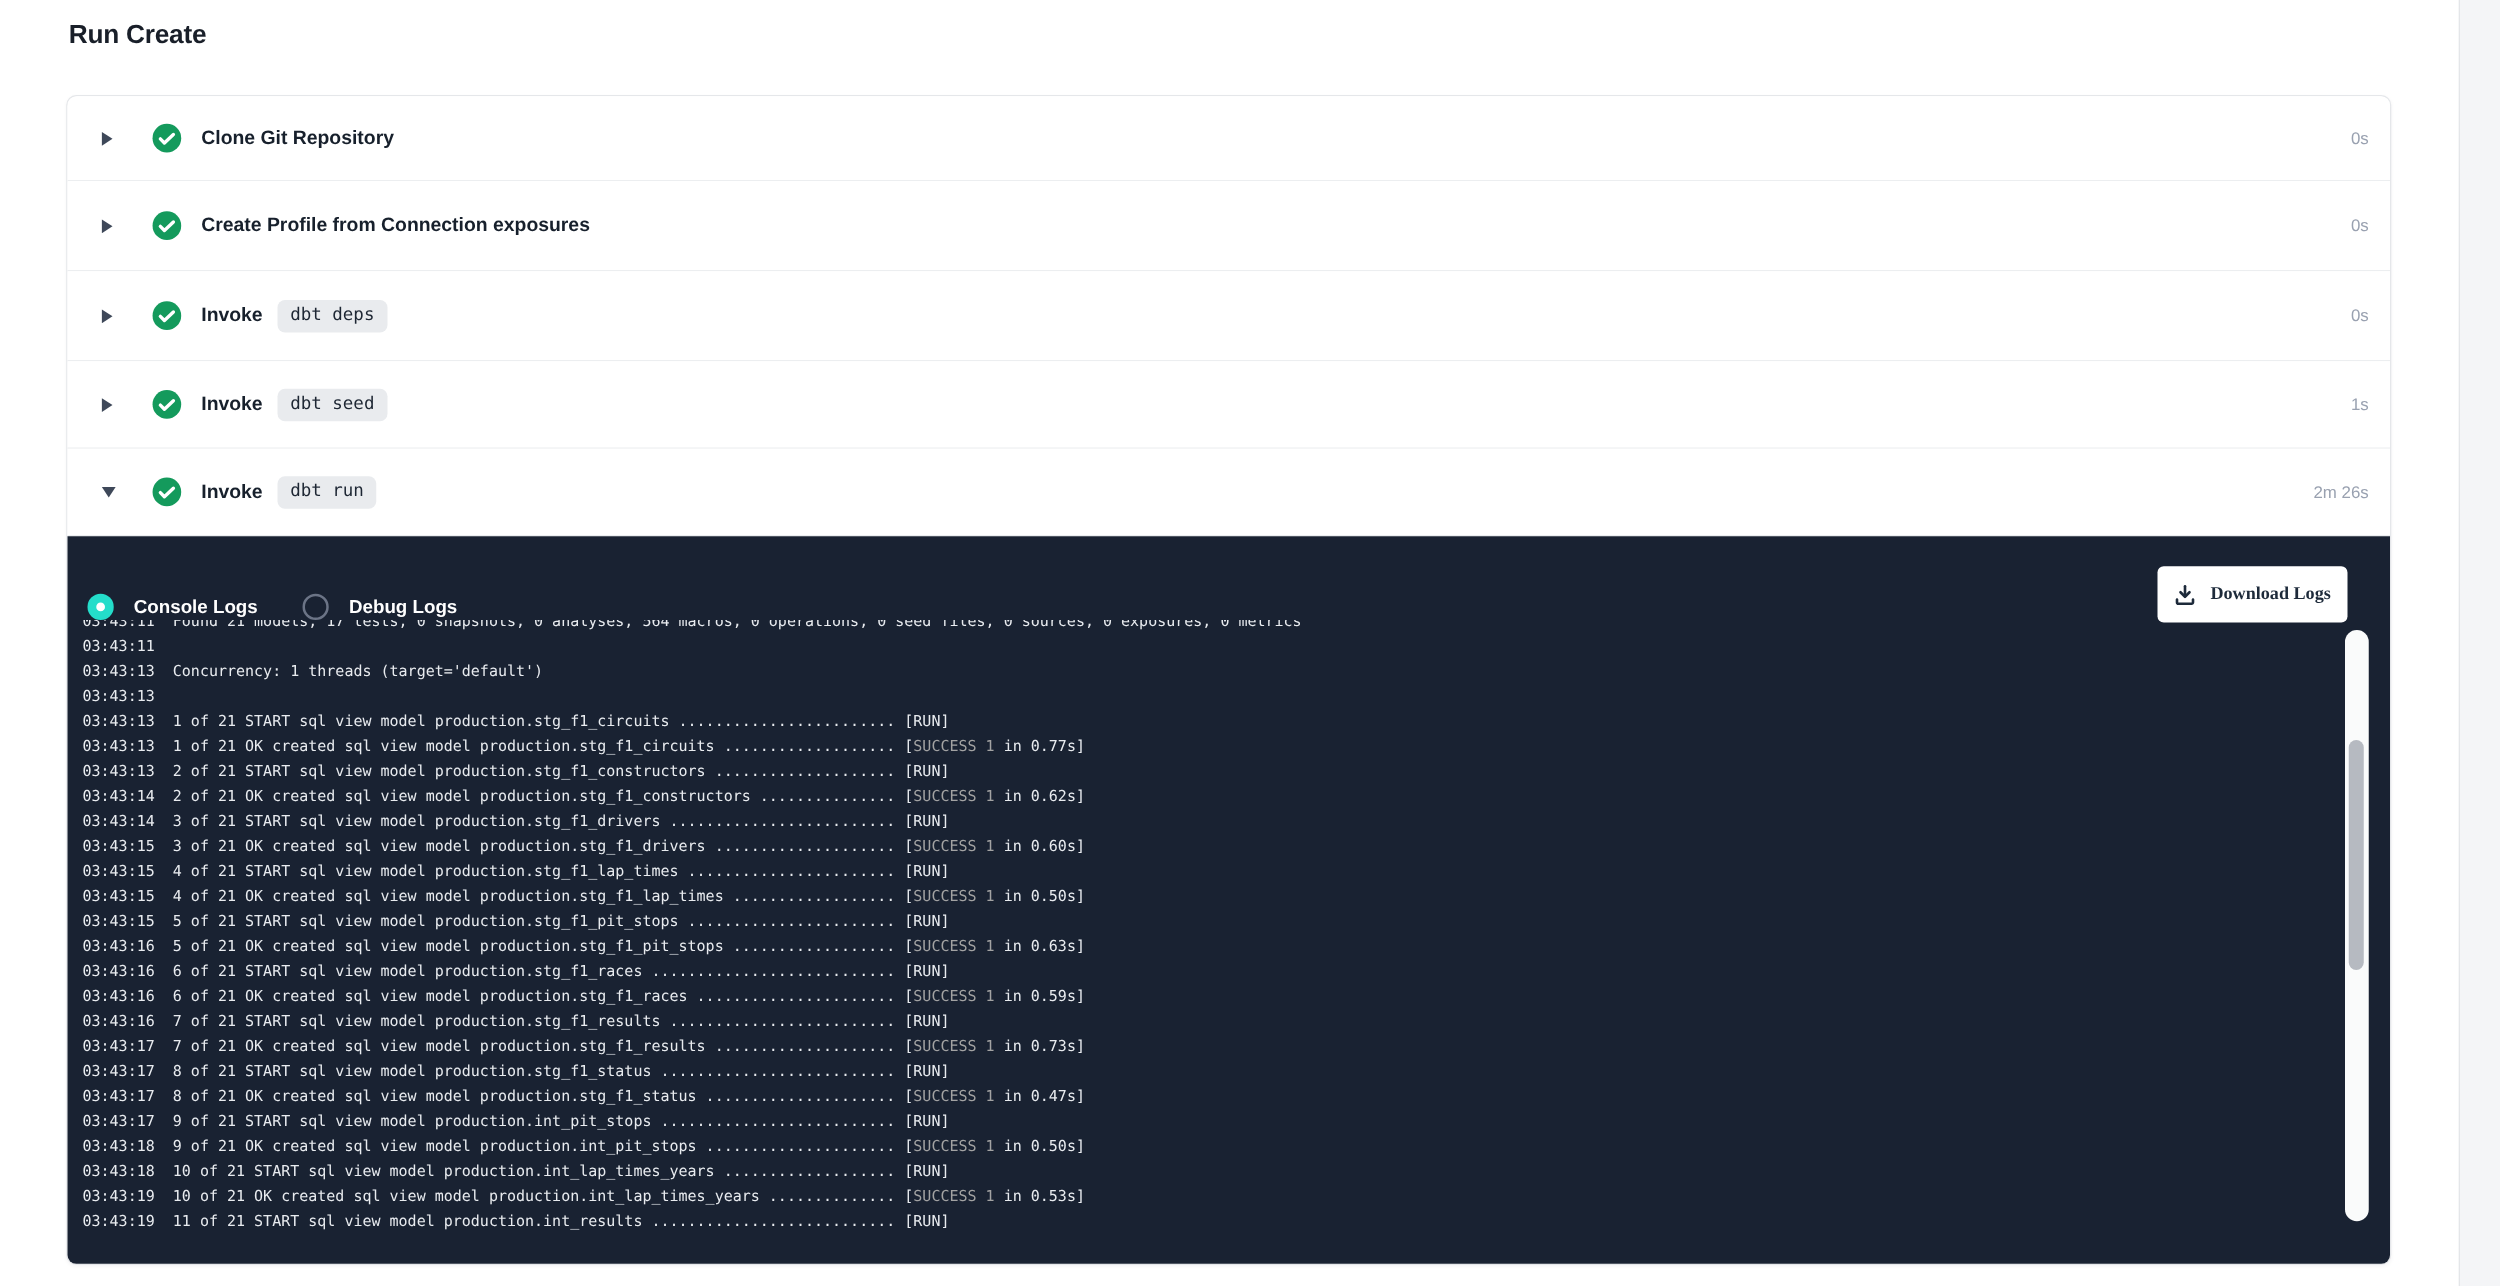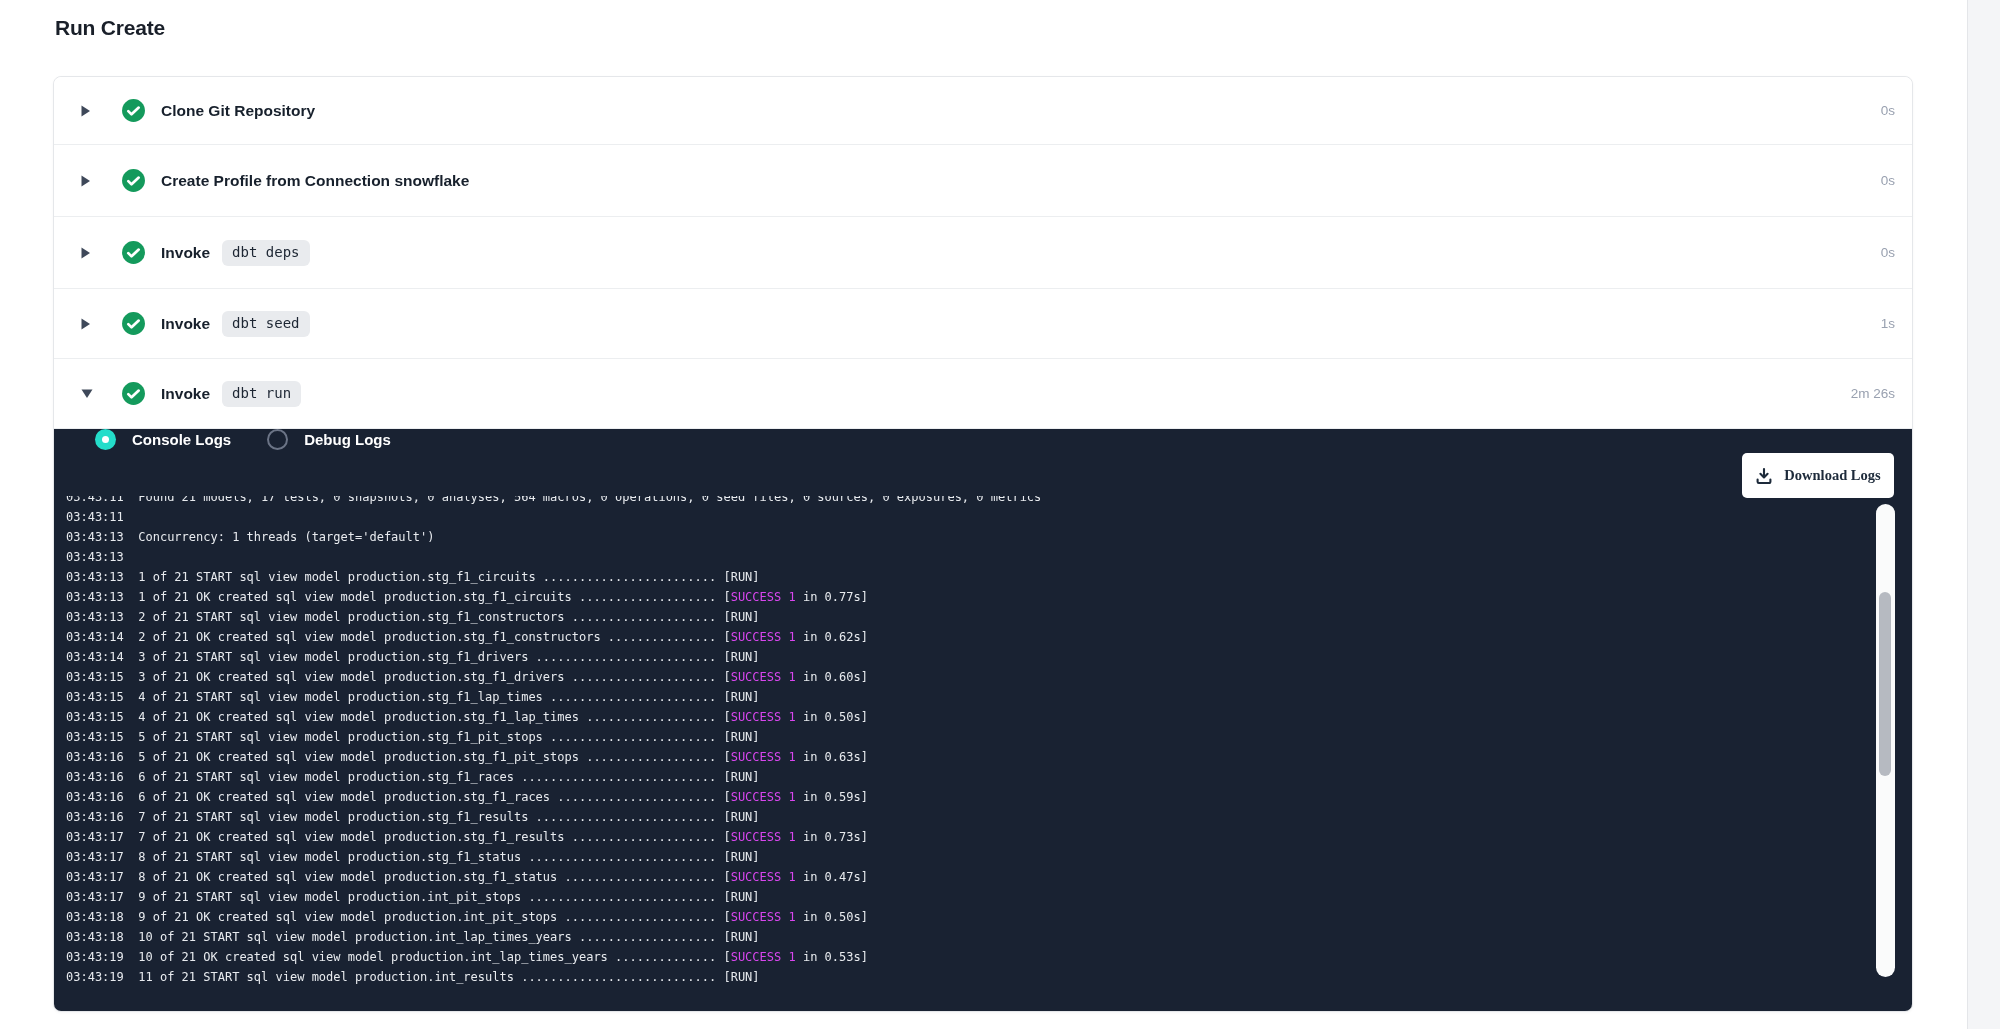--- a/index.html
+++ b/index.html
@@ -38,22 +38,22 @@
     padding:4px 10px 6px; font-family:"DejaVu Sans Mono", monospace;
     font-size:14px; color:#1d2633;text-align:right;
   }
   .step-duration { margin-left:auto; padding-right:17px; color:#99a1b0; font-size:13.5px; }
 
   .logs-panel {
     position:absolute; left:0; top:352px; width:1858px; height:582px;
     background:#192232; border-radius:0 0 7px 7px; overflow:hidden;
   }
   .panel-header {
-    position:absolute; left:0; top:0; right:0; height:67px;
-    display:flex; align-items:flex-start; padding-left:41px;
+    position:absolute; left:0; top:0; right:16px; height:67px;
+    display:flex; align-items:flex-end; padding-left:16px;
   }
   .radio-item { display:flex; align-items:center; margin-right:36px; cursor:pointer; }
   .radio-circle { width:21px; height:21px; border-radius:50%; position:relative; flex:0 0 21px; }
   .radio-circle.selected { background:#24ddca; }
   .radio-circle.selected::after {
     content:""; position:absolute; left:7px; top:7px; width:7px; height:7px;
     border-radius:50%; background:#ffffff;
   }
   .radio-circle.unselected { border:2.5px solid #6b7486; background:transparent; }
   .radio-label { margin-left:16px; color:#ffffff; font-weight:700; font-size:15px; }
@@ -69,21 +69,21 @@
   .log-viewport {
     position:absolute; left:0; top:67px; width:100%; height:515px; overflow:hidden;
   }
   .log-content {
     margin-top:-9px; padding-left:12px;
     font-family:"DejaVu Sans Mono", monospace;
     font-size:12px; line-height:20px; color:#e8ebef;
     white-space:pre;
   }
   .log-line { height:20px; }
-  .log-success { color:#d946ef; }
+  .log-success { color:#a3a3a3; }
 
   .log-scroll-track {
     position:absolute; right:17px; top:75px; width:19px; height:473px;
     background:#fafbfb; border-radius:10px;
   }
   .log-scroll-thumb {
     position:absolute; left:3px; top:88px; width:12px; height:184px;
     background:#b6bac1; border-radius:6px; cursor:pointer;
   }
 </style>
@@ -116,21 +116,21 @@
           <svg width="11" height="14" viewBox="0 0 11 14">
             <polygon points="1.5,1.5 10,7 1.5,12.5" fill="#3e4859"></polygon>
           </svg>
         </span>
         <span class="check">
           <svg width="25" height="25" viewBox="0 0 24 24">
             <circle cx="12" cy="12" r="11" fill="#149a5c"></circle>
             <path d="M7 12.6l3.1 3.1L17 9.2" stroke="#ffffff" stroke-width="2.6" fill="none" stroke-linecap="round" stroke-linejoin="round"></path>
           </svg>
         </span>
-        <span class="step-label">Create Profile from Connection snowflake</span>
+        <span class="step-label">Create Profile from Connection exposures</span>
         <span class="step-duration">0s</span>
       </div>
       <div class="step-row" style="height: 72px;">
         <span class="caret">
           <svg width="11" height="14" viewBox="0 0 11 14">
             <polygon points="1.5,1.5 10,7 1.5,12.5" fill="#3e4859"></polygon>
           </svg>
         </span>
         <span class="check">
           <svg width="25" height="25" viewBox="0 0 24 24">

